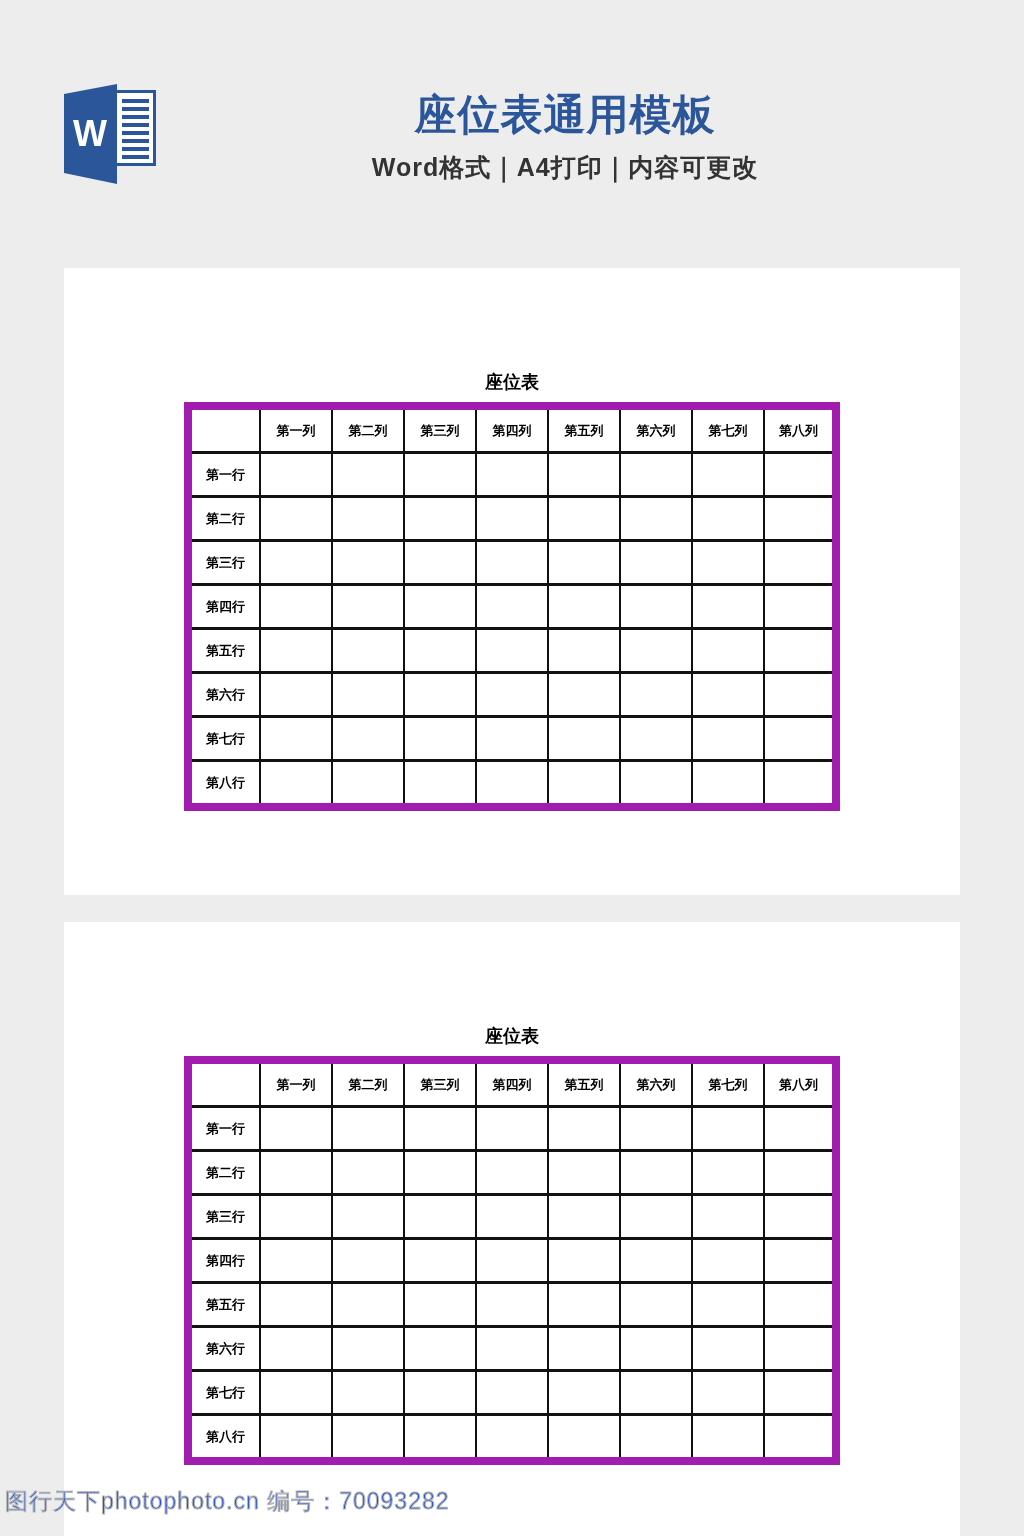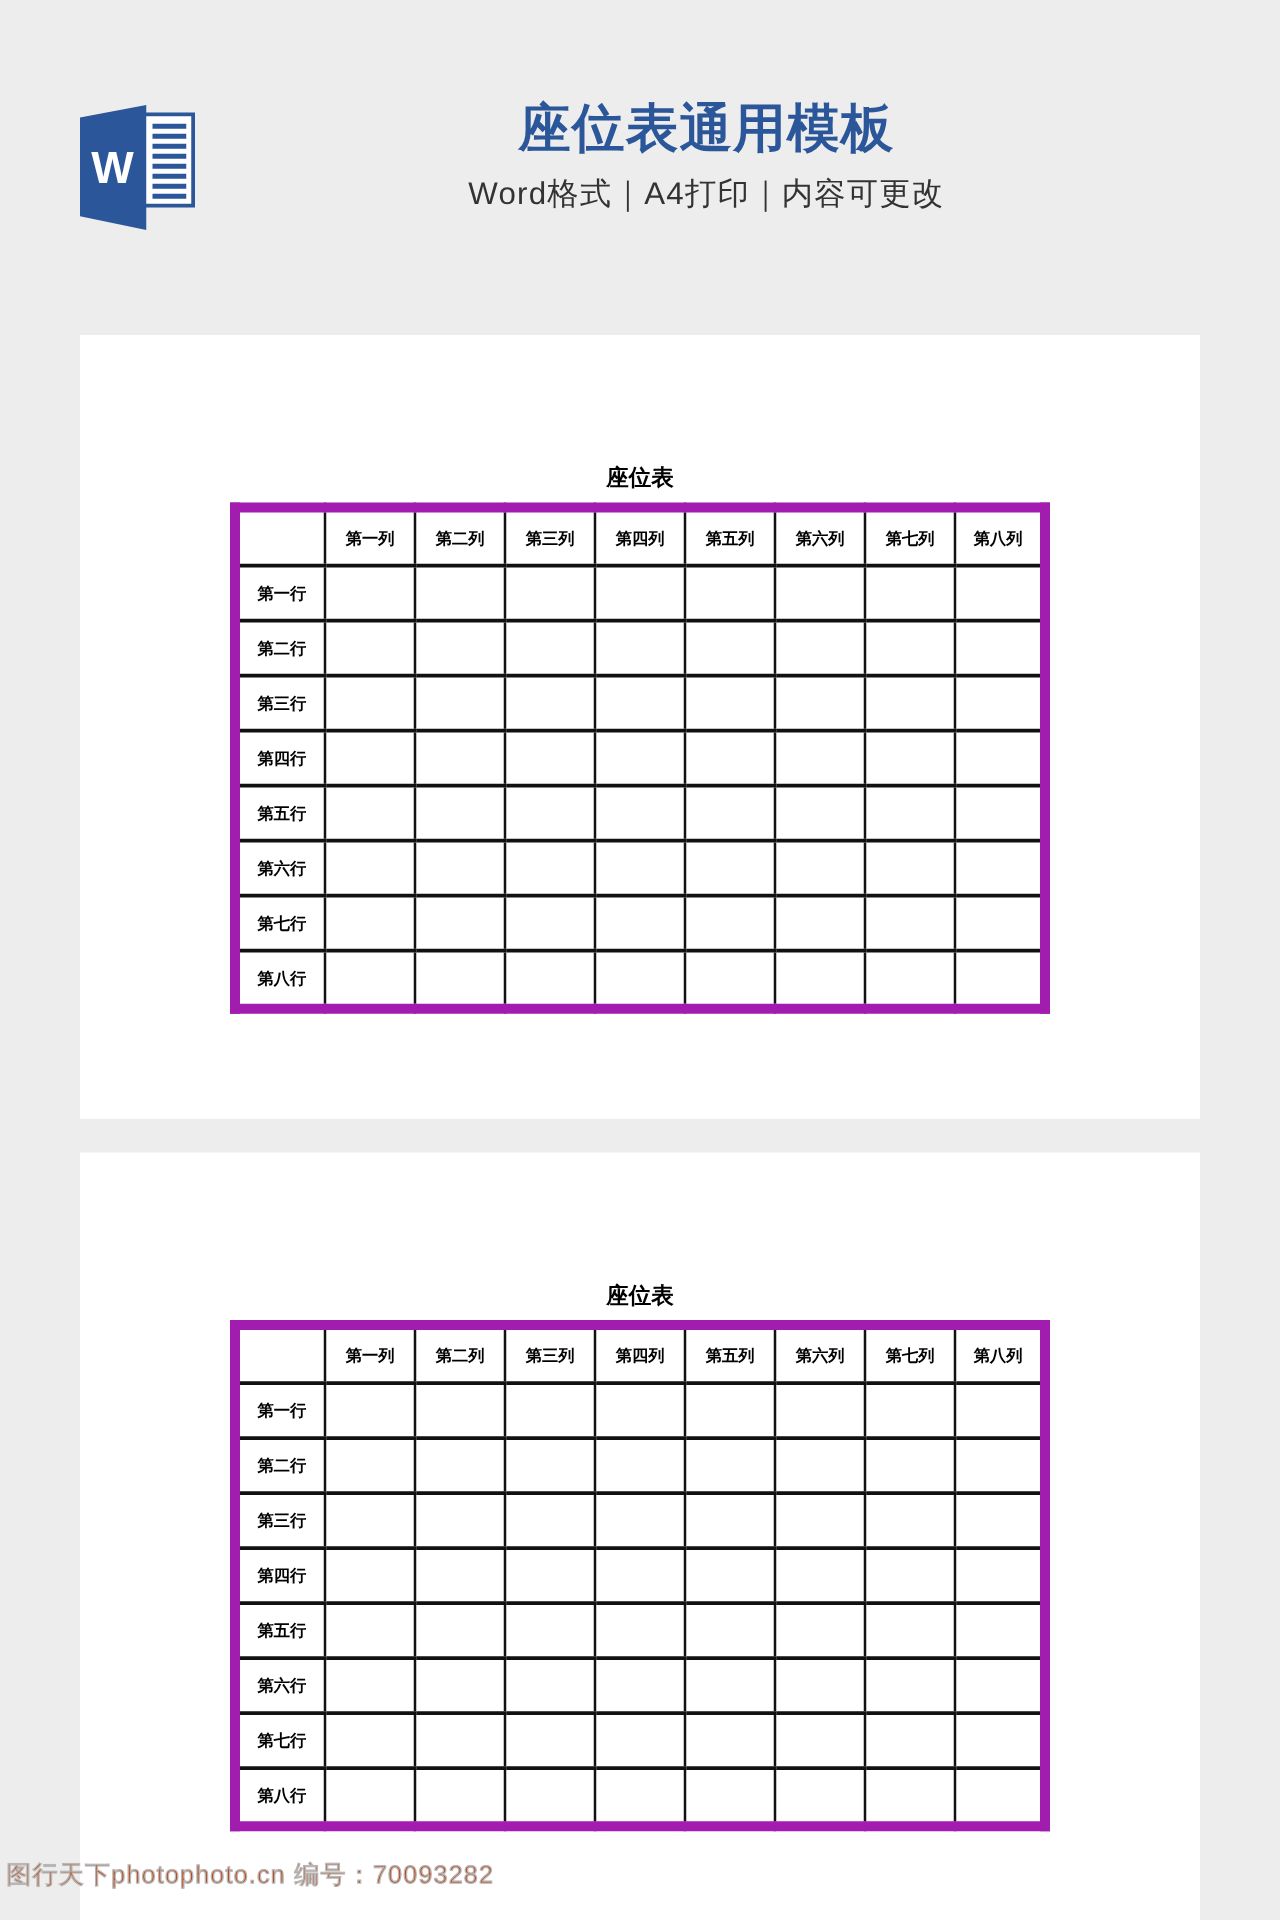--- a/index.html
+++ b/index.html
@@ -25,38 +25,39 @@
   .word-icon {
     position: absolute;
     left: 64px;
     top: 83px;
     width: 92px;
     height: 101px;
   }
   .title-block {
     position: absolute;
     left: 565px;
-    top: 80px;
+    top: 92px;
     transform: translateX(-50%);
     text-align: center;
     white-space: nowrap;
   }
   .main-title {
     font-size: 42px;
     line-height: 46px;
     font-weight: 700;
     color: #2b579a;
     letter-spacing: 1px;
   }
   .subtitle {
     margin-top: 16px;
     font-size: 25px;
     line-height: 27px;
     color: #333333;
     letter-spacing: 1px;
+    font-weight: bold;
   }
   
   .page-card {
     width: 896px;
     margin: 12px auto;
     background: #ffffff;
   }
   .page-card.first { height: 627px; }
   .page-card.second { height: 680px; margin-top: 27px; }
   .card-inner { padding-top: 103px; }
@@ -87,23 +88,23 @@
     font-size: 13px;
     font-weight: 700;
     color: #000000;
     background: #ffffff;
   }
   
   .watermark {
     position: absolute;
     left: 5px;
     top: 1486px;
-    font-size: 20px;
+    font-size: 23px;
     letter-spacing: 1px;
-    color: #c2410c;
+    color: #1d4ed8;
     -webkit-text-stroke: 1px #b7b7b7;
     text-shadow: 0 0 1px #c2c2c2;
     white-space: nowrap;
   }
 </style>
 </head>
 <body>
 
 <div class="stage">
 

